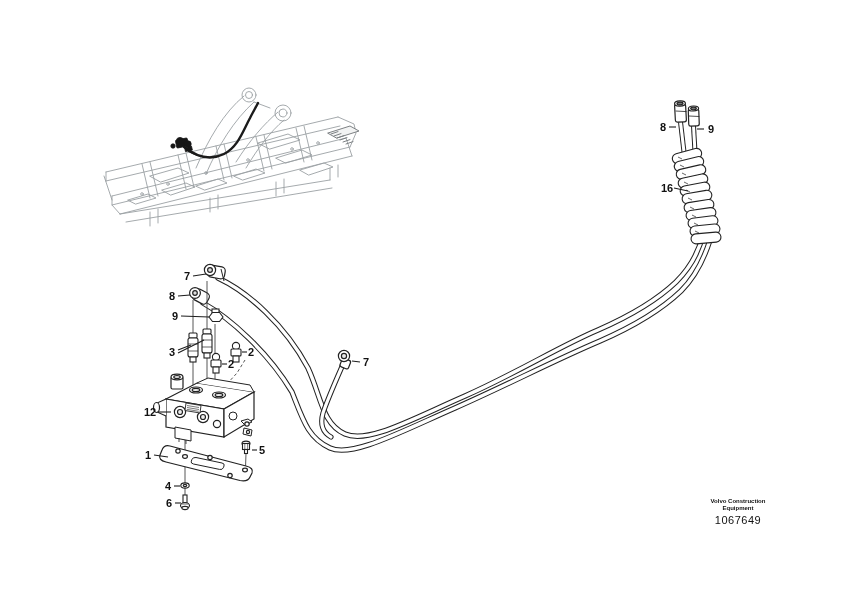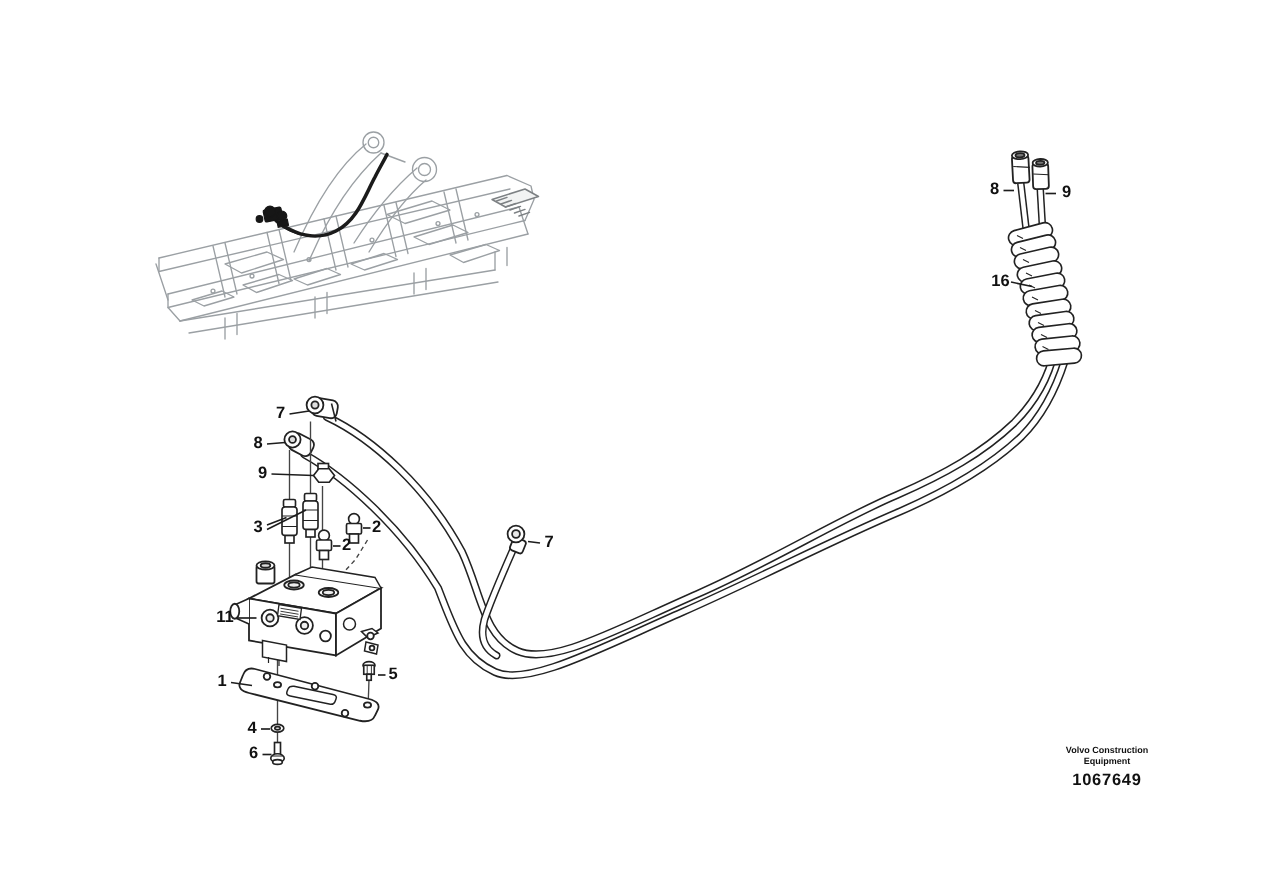--- a/index.html
+++ b/index.html
@@ -11,21 +11,21 @@
   .callout{
     position:absolute;transform:translate(-50%,-50%);
     font-family:"Liberation Sans", sans-serif;
     font-weight:bold;font-size:11px;color:#111;line-height:1;
     letter-spacing:0;user-select:none;white-space:nowrap;
   }
   .footer{
     position:absolute;left:700px;top:498px;width:76px;text-align:center;color:#111;
   }
   .footer .brand{font-size:6px;font-weight:bold;line-height:1.15;}
-  .footer .partno{font-size:11px;font-weight:bold;margin-top:2px;letter-spacing:0.5px;}
+  .footer .partno{font-size:11px;font-weight:normal;margin-top:2px;letter-spacing:0.5px;}
 </style>
 </head>
 <body>
 
 <div class="canvas">
 
   <svg class="art" width="842" height="596" viewBox="0 0 842 596">
 
     <g stroke="#9ba0a4" stroke-width="0.9" fill="none" stroke-linecap="round" stroke-linejoin="round">
 
@@ -274,21 +274,21 @@
       <path d="M674,188 L688,191"></path>
     </g>
   </svg>
 
   <span class="callout" style="left:187px;top:276px">7</span>
   <span class="callout" style="left:172px;top:296px">8</span>
   <span class="callout" style="left:175px;top:316px">9</span>
   <span class="callout" style="left:172px;top:352px">3</span>
   <span class="callout" style="left:231px;top:364px">2</span>
   <span class="callout" style="left:251px;top:352px">2</span>
-  <span class="callout" style="left:150px;top:412px">11</span>
+  <span class="callout" style="left:150px;top:412px">12</span>
   <span class="callout" style="left:148px;top:455px">1</span>
   <span class="callout" style="left:262px;top:450px">5</span>
   <span class="callout" style="left:168px;top:486px">4</span>
   <span class="callout" style="left:169px;top:503px">6</span>
   <span class="callout" style="left:366px;top:362px">7</span>
   <span class="callout" style="left:663px;top:127px">8</span>
   <span class="callout" style="left:711px;top:129px">9</span>
   <span class="callout" style="left:667px;top:188px">16</span>
 
   <div class="footer">

